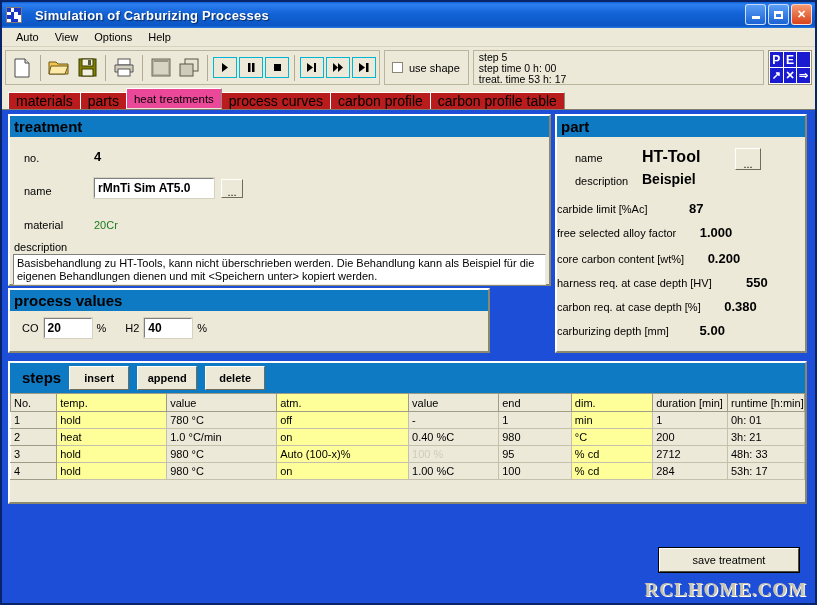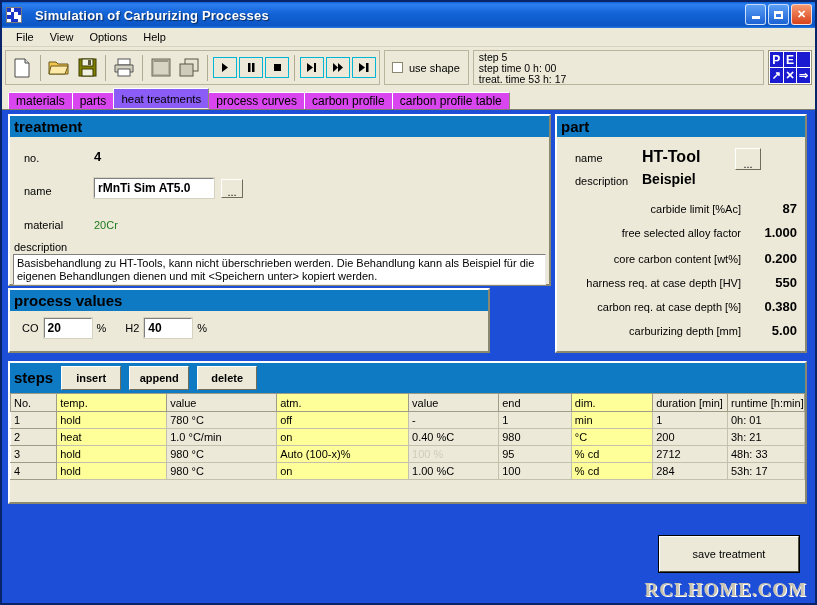--- a/index.html
+++ b/index.html
@@ -96,26 +96,26 @@
   .logo span {
     background:#1a1ad0; display:flex; align-items:center; justify-content:center;
     color:#fff; font-size:11px; font-weight:bold; line-height:1;
   }
   
   .tabbar {
     flex:0 0 21px; background:#ece9d8; display:flex; align-items:flex-end;
     padding-left:6px; border-bottom:1px solid #7f7d6d; position:relative;
   }
   .tab {
-    height:17px; padding:1px 7px 0; font-size:12px;
+    height:17px; padding:1px 7px 0; font-size:14px;
     border-left:1px solid #fff; border-top:1px solid #fff; border-right:1px solid #8e8b77;
-    background:#d946ef; margin-right:-1px; line-height:15px;
+    background:#b91c1c; margin-right:-1px; line-height:15px;
   }
   .tab.active {
-    height:21px; background:#8b5cf6; font-size:11.5px; z-index:3;
+    height:21px; background:#ec4899; font-size:11.5px; z-index:3;
     border-bottom:1px solid #ece9d8; line-height:19px;
     border-right:1px solid #8e8b77;
   }
   
   .content { flex:1; position:relative; background:#1d4ed8; padding:6px; }
   .panel { position:absolute; border:2px solid; border-color:#fff #8b8870 #8b8870 #fff; background:#ece9d8; }
   .panel-hd {
     background:#0e7ac4; color:#000; font-size:15px; font-weight:bold;
     padding:1px 4px 2px; height:21px; line-height:19px;
     display:flex; align-items:center; gap:8px;
@@ -130,21 +130,21 @@
     width:22px; height:19px; background:#ece9d8;
     border:1px solid; border-color:#fff #6f6c5a #6f6c5a #fff;
     font-size:11px; display:flex; align-items:flex-end; justify-content:center;
     padding-bottom:2px; line-height:6px;
   }
   .descbox {
     background:#fff; border:1px solid; border-color:#7f7f7f #e9e9e9 #e9e9e9 #7f7f7f;
     font-size:11px; padding:2px 3px; line-height:13px;
   }
   .pv-row { display:flex; align-items:center; gap:5px; padding:7px 0 0 12px; }
-  .part-row { display:flex; justify-content:flex-end; align-items:baseline; gap:10px; padding-right:8px; }
+  .part-row { display:flex; justify-content:flex-start; align-items:baseline; gap:10px; padding-right:24px; }
   .part-lbl { font-size:11px; }
   .part-val { font-size:13px; font-weight:bold; min-width:46px; text-align:right; }
   
   .sbtn {
     background:#ece9d8; border:1px solid; border-color:#fff #6f6c5a #6f6c5a #fff;
     font-size:11px; padding:2px 0; width:60px; text-align:center; height:24px;
     line-height:19px;
   }
   table.steps { border-collapse:collapse; font-size:11px; table-layout:fixed; }
   table.steps th {
@@ -154,21 +154,21 @@
   table.steps th.hl, table.steps td.hl { background:#ffff99;margin-left:40px; }
   table.steps td {
     border:1px solid #c3c0ac; padding:1px 3px; height:17px;
     background:#ece9d8; white-space:nowrap; overflow:hidden;
   }
   table.steps td.no {
     background:#ece9d8; border:1px solid; border-color:#fff #9e9b87 #9e9b87 #fff;
   }
   td.dim { color:#cfccb8; }
   .save-btn {
-    position:absolute; right:16px; bottom:31px; width:140px; height:36px;
+    position:absolute; right:16px; bottom:31px; width:140px; height:24px;
     background:#ece9d8; border:1px solid; border-color:#fff #4f4c3a #4f4c3a #fff;
     outline:1px solid #000;
     font-size:11px; display:flex; align-items:center; justify-content:center;
   }
   .watermark {
     position:absolute; right:8px; bottom:2px;
     font-family:"Liberation Serif", serif; font-size:19px; font-weight:bold;
     color:#c9c5b0; letter-spacing:1px;
     text-shadow:1px 1px 0 #fff;
   }
@@ -203,21 +203,21 @@
           <div class="min-g"></div>
         </div>
       <div class="win-btn">
           <div class="max-g"></div>
         </div>
       <div class="win-btn close">✕</div>
     </div>
   </div>
 
   <div class="menubar">
-    <div class="menu-item">File</div>
+    <div class="menu-item">Auto</div>
     <div class="menu-item">View</div>
     <div class="menu-item">Options</div>
     <div class="menu-item">Help</div>
   </div>
 
   <div class="toolbar">
 
     <div class="tgrp">
       <div class="tbtn">
         <svg width="18" height="20" viewBox="0 0 18 20">
@@ -395,21 +395,21 @@
           </div>
           <div class="part-row">
             <span class="part-lbl">carburizing depth [mm]</span>
             <span class="part-val">5.00</span>
           </div>
         </div>
       </div>
     </div>
 
     <div class="panel" style="left:6px; top:251px; width:799px; height:143px;">
-      <div class="panel-hd" style="height:30px; padding-left:4px;">
+      <div class="panel-hd" style="height:30px; padding-left:12px;">
         <span>steps</span>
         <div class="sbtn">insert</div>
         <div class="sbtn">append</div>
         <div class="sbtn">delete</div>
       </div>
 
       <table class="steps" style="width:100%;">
         <colgroup>
           <col style="width:42px">
             <col style="width:100px">

